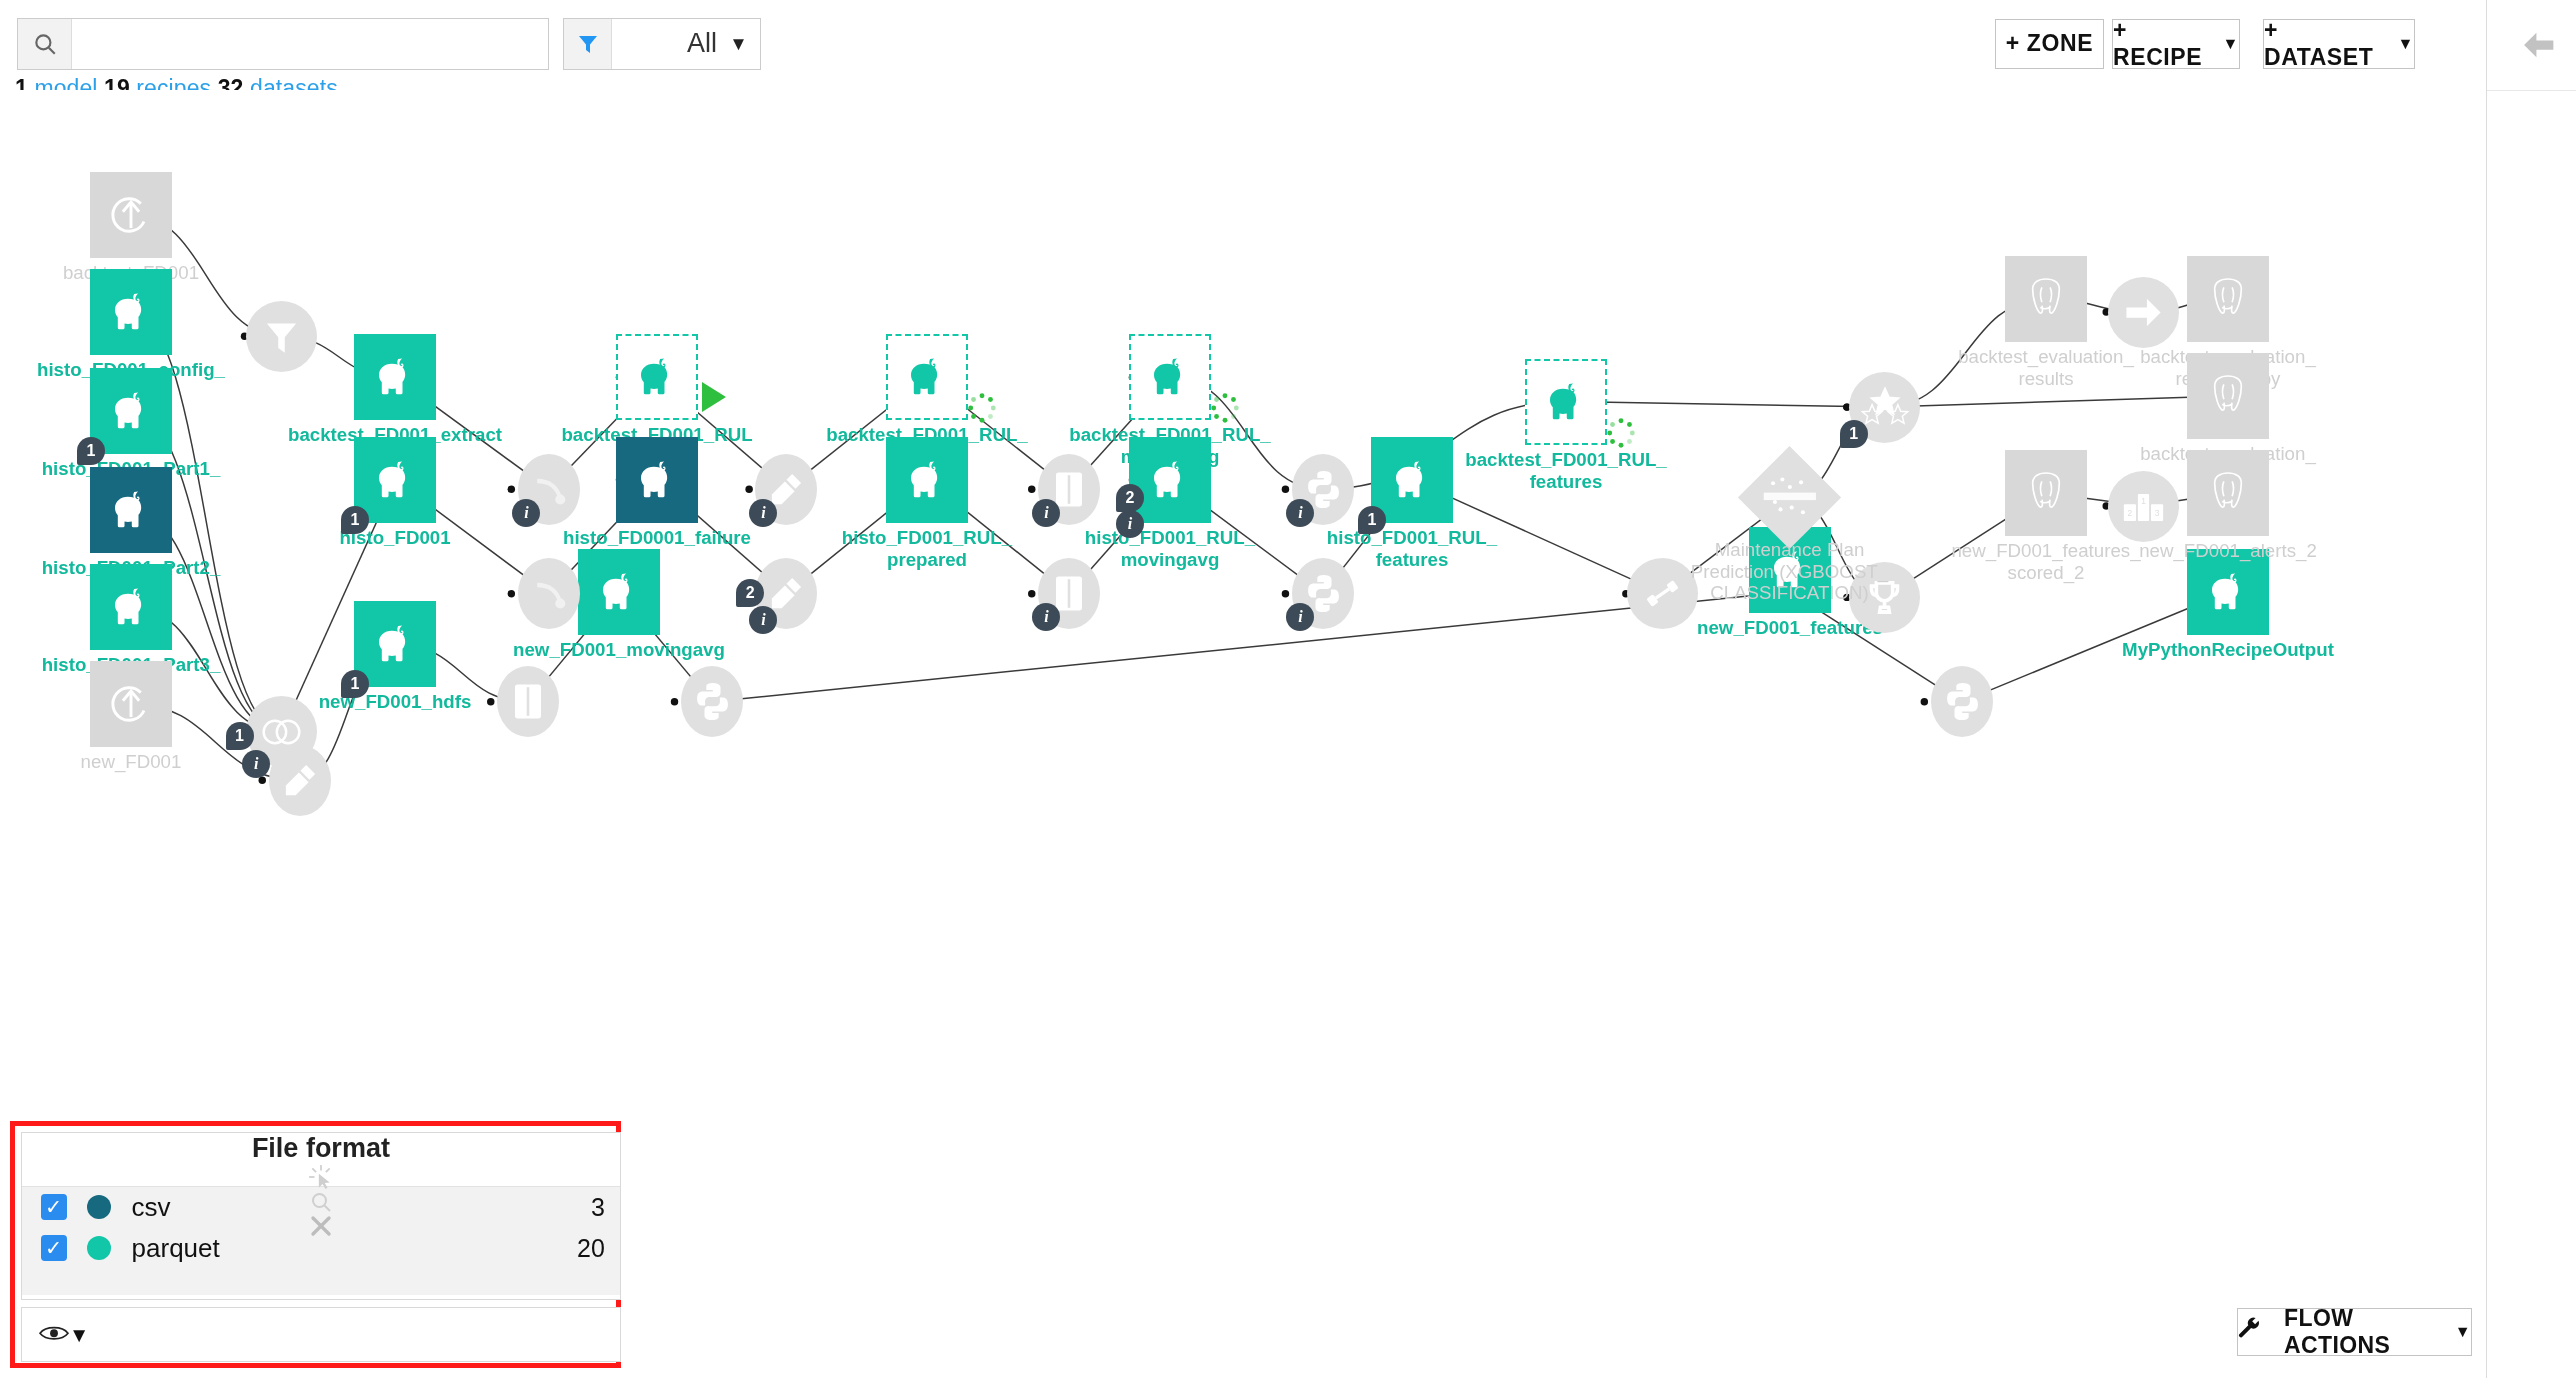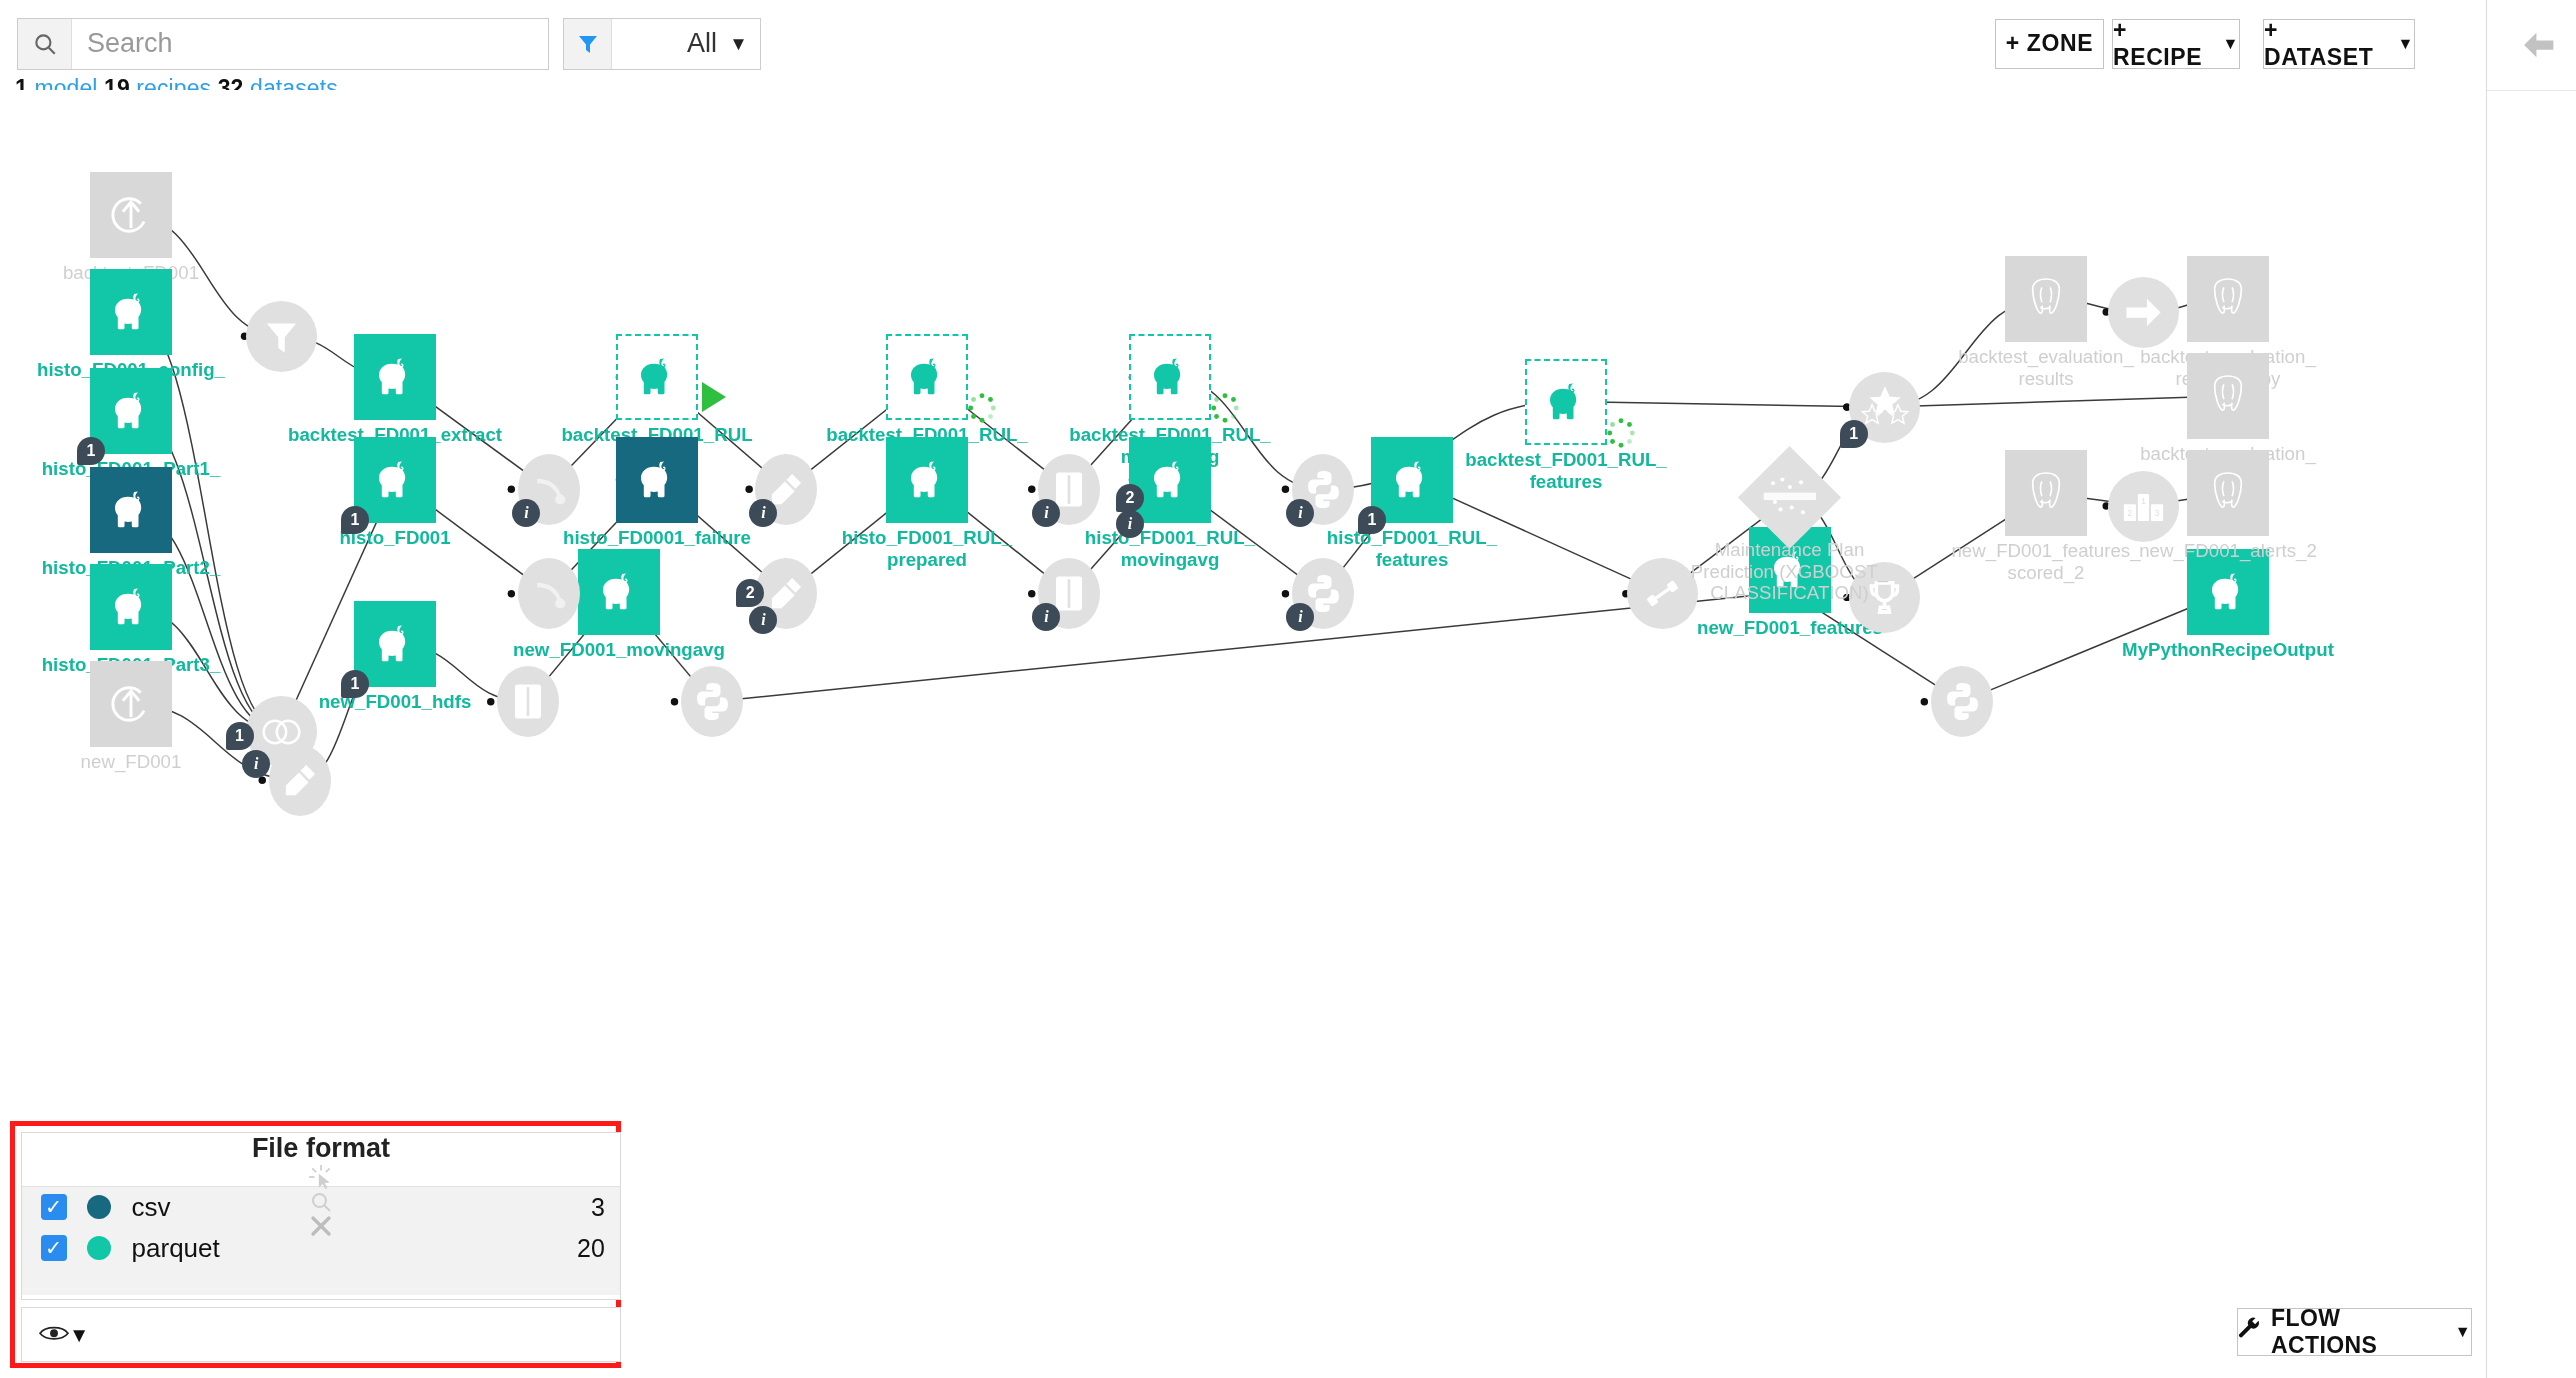--- a/index.html
+++ b/index.html
@@ -115,37 +115,36 @@
   .ff-count{font-size:25px;color:#111;}
   #ff-spacer{height:26px;background:#f2f2f2;}
   #ff-view{
     position:absolute;left:5.6px;top:181px;width:600px;height:55px;background:#fff;
     border:0.9px solid #d9d9d9;display:flex;align-items:center;padding:0 17px;box-sizing:border-box;cursor:pointer;
   }
   #ff-view-label{font-size:26px;color:#111;margin-left:15px;flex:1;}
   
   #flow-actions{
     position:absolute;left:2237px;top:1308px;width:235px;height:48px;
-    border:0.9px solid #c4c4c4;background:#fff;display:flex;align-items:center;justify-content:center;gap:9px;
+    border:0.9px solid #c4c4c4;background:#fff;display:flex;align-items:center;justify-content:center;gap:22px;
     font-size:23px;font-weight:bold;color:#111;cursor:pointer;box-sizing:border-box;letter-spacing:0.4px;
   }
 </style>
 </head>
 <body>
 
 <div id="topbar">
 
   <div id="search-wrap">
     <div id="search-icon-box">
       <svg width="26" height="26" viewBox="0 0 24 24" fill="none" stroke="#666" stroke-width="2">
         <circle cx="10.5" cy="10.5" r="6.5"></circle>
           <line x1="15.5" y1="15.5" x2="21" y2="21"></line>
       </svg>
     </div>
-    <input id="search-input" value="" placeholder="Search" style="">
   </div>
 
   <div id="filter-wrap">
     <div id="filter-icon-box">
       <svg width="24" height="24" viewBox="0 0 24 24">
           <polygon points="3,4 21,4 14,12.5 14,21 10,18 10,12.5" fill="#2196f3"></polygon>
         </svg>
     </div>
     <div id="filter-label">All</div>
     <div id="filter-caret">▼</div>

